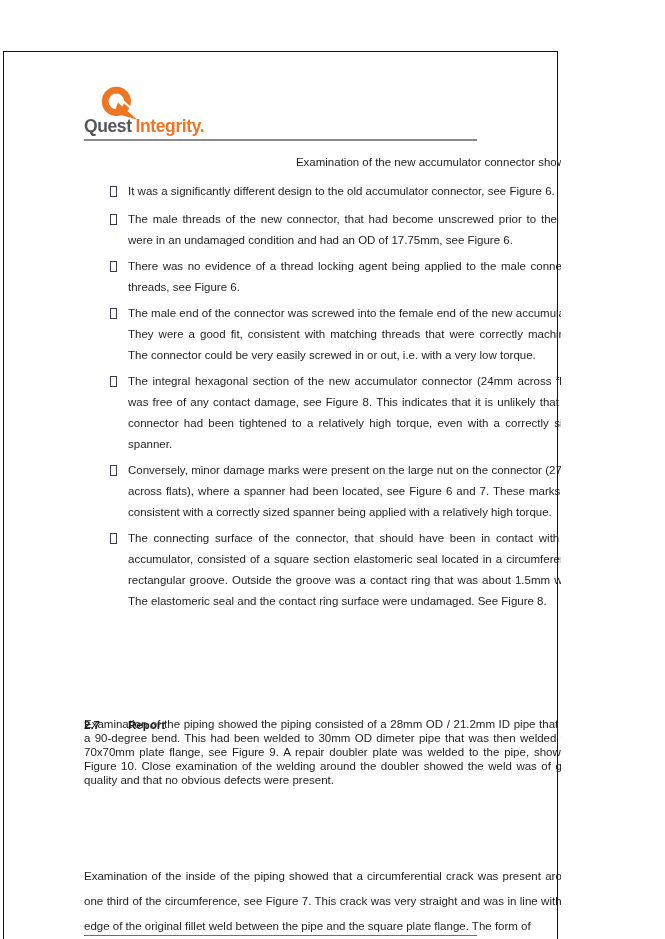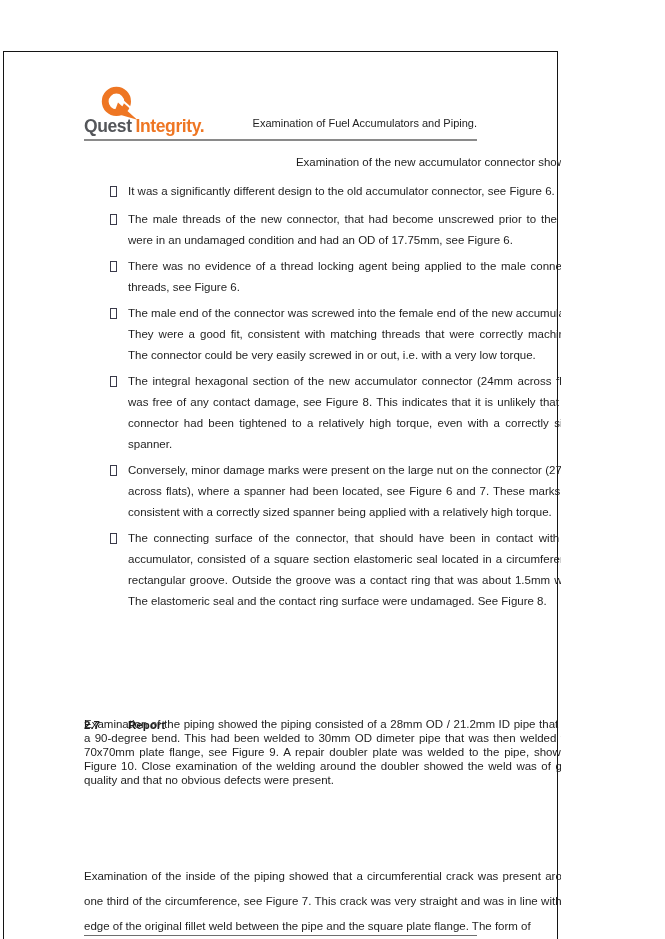--- a/index.html
+++ b/index.html
@@ -149,21 +149,20 @@
     <span class="q-mark">
       <svg width="42" height="40" viewBox="0 0 105 95">
         <circle cx="46" cy="41" r="28" fill="none" stroke="#EE7623" stroke-width="17"></circle>
         <polygon points="50,44 98,87 40,70" fill="#EE7623"></polygon>
         <line x1="60" y1="38" x2="96" y2="70" stroke="#ffffff" stroke-width="5"></line>
       </svg>
     </span>
     <span class="wordmark"><span class="quest">Quest</span><span class="integrity">Integrity</span><span class="dot">.</span></span>
   </div>
 
-  <div class="header-title">Examination of Fuel Accumulators and Piping.</div>
   <div class="header-rule"></div>
 
   <div class="intro body-text">Examination of the new accumulator connector showed:</div>
 
   <div class="bullets body-text">
     <div class="bullet">
       <span class="marker-cell"><span class="tofu"></span></span>
       <span class="b-text">It was a significantly different design to the old accumulator connector, see Figure 6.</span>
     </div>
     <div class="bullet">

